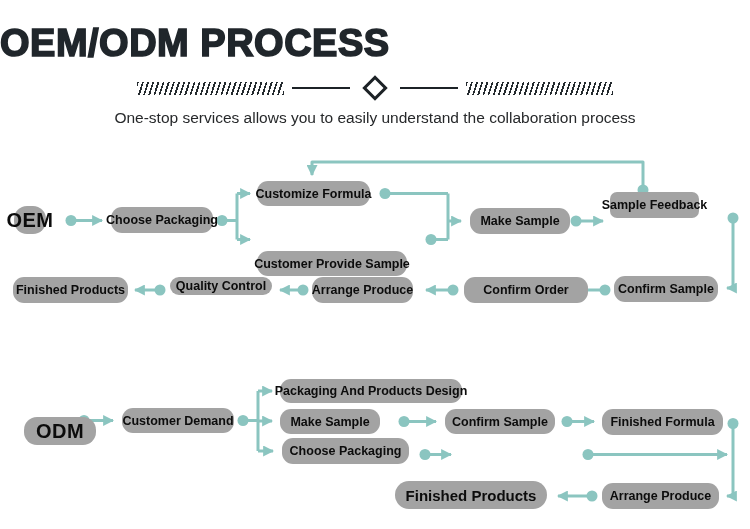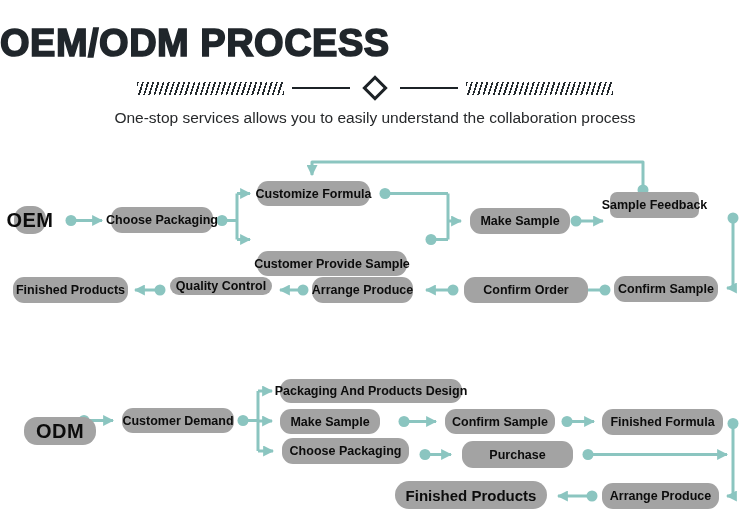--- a/index.html
+++ b/index.html
@@ -136,17 +136,16 @@
   <div class="node" style="left:464px;top:277px;width:124px;height:26px;">Confirm Order</div>
   <div class="node" style="left:614px;top:276px;width:104px;height:26px;">Confirm Sample</div>
 
   <div class="node big" style="left:24px;top:407px;width:72px;height:28px;margin-top:10px;">ODM</div>
   <div class="node" style="left:122px;top:408px;width:112px;height:25px;">Customer Demand</div>
   <div class="node" style="left:280px;top:379px;width:182px;height:24px;">Packaging And Products Design</div>
   <div class="node" style="left:280px;top:409px;width:100px;height:25px;">Make Sample</div>
   <div class="node" style="left:282px;top:438px;width:127px;height:26px;">Choose Packaging</div>
   <div class="node" style="left:445px;top:409px;width:110px;height:25px;">Confirm Sample</div>
   <div class="node" style="left:602px;top:409px;width:121px;height:26px;">Finished Formula</div>
-  <div class="node" style="left:462px;top:441px;width:111px;height:27px;">Purchase</div>
   <div class="node lg" style="left:395px;top:481px;width:152px;height:28px;">Finished Products</div>
   <div class="node" style="left:602px;top:483px;width:117px;height:26px;">Arrange Produce</div>
 
 </div>
 
 </body></html>

